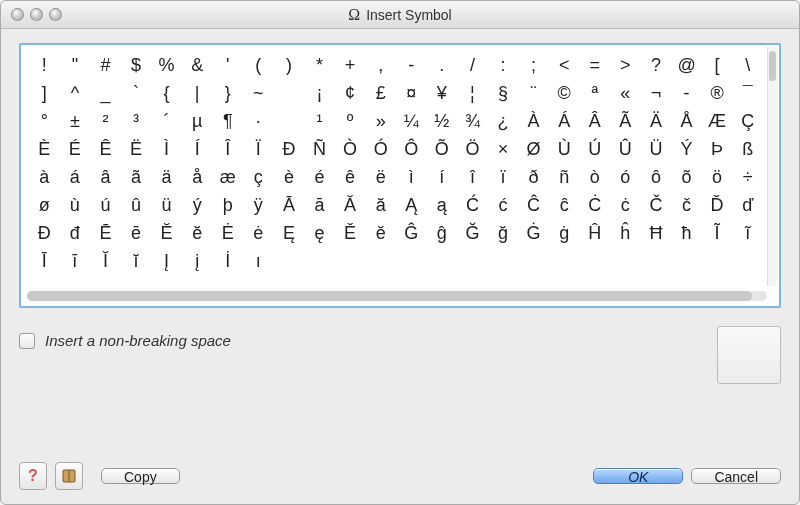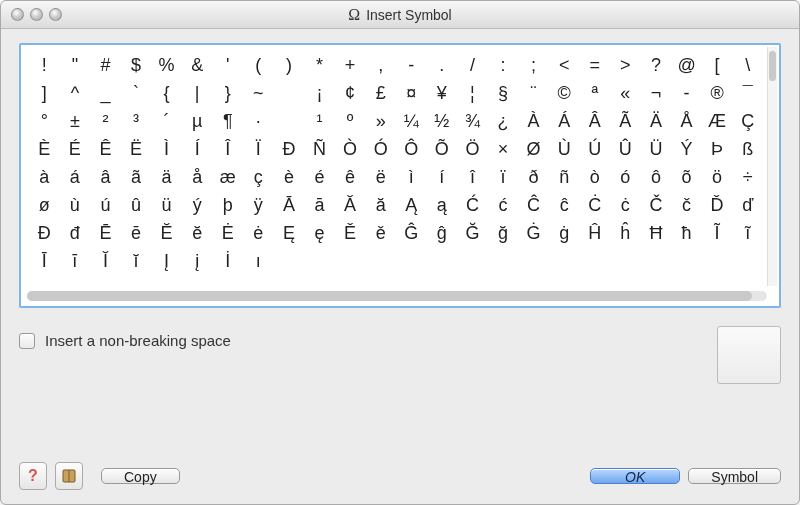--- a/index.html
+++ b/index.html
@@ -132,20 +132,21 @@
       align-items: flex-start;
       gap: 10px;
     }
     .checkbox-row {
       display: flex;
       align-items: center;
       gap: 10px;
       font-size: 15px;
       color: #333;
       flex: 1;
+      font-style: italic;
     }
     .checkbox {
       width: 16px; height: 16px;
       background: linear-gradient(#fdfdfd,#e9e9e9);
       border: 1px solid #999;
       border-radius: 3px;
       box-shadow: inset 0 1px 0 #fff;
     }
     .preview-box {
       width: 64px; height: 58px;
@@ -421,17 +422,17 @@
       </div>
       <div class="icon-btn">
         <svg width="16" height="16" viewBox="0 0 16 16">
           <rect x="2" y="2" width="12" height="12" rx="1" fill="#c9a15a" stroke="#7a5b2a"></rect>
           <line x1="8" y1="2" x2="8" y2="14" stroke="#7a5b2a"></line>
         </svg>
       </div>
       <button class="btn" style="margin-left:10px;">Copy</button>
       <div class="spacer"></div>
       <button class="btn primary">OK</button>
-      <button class="btn">Symbol</button>
+      <button class="btn">Cancel</button>
     </div>
 
   </div>
 </div>
 
 </body></html>

